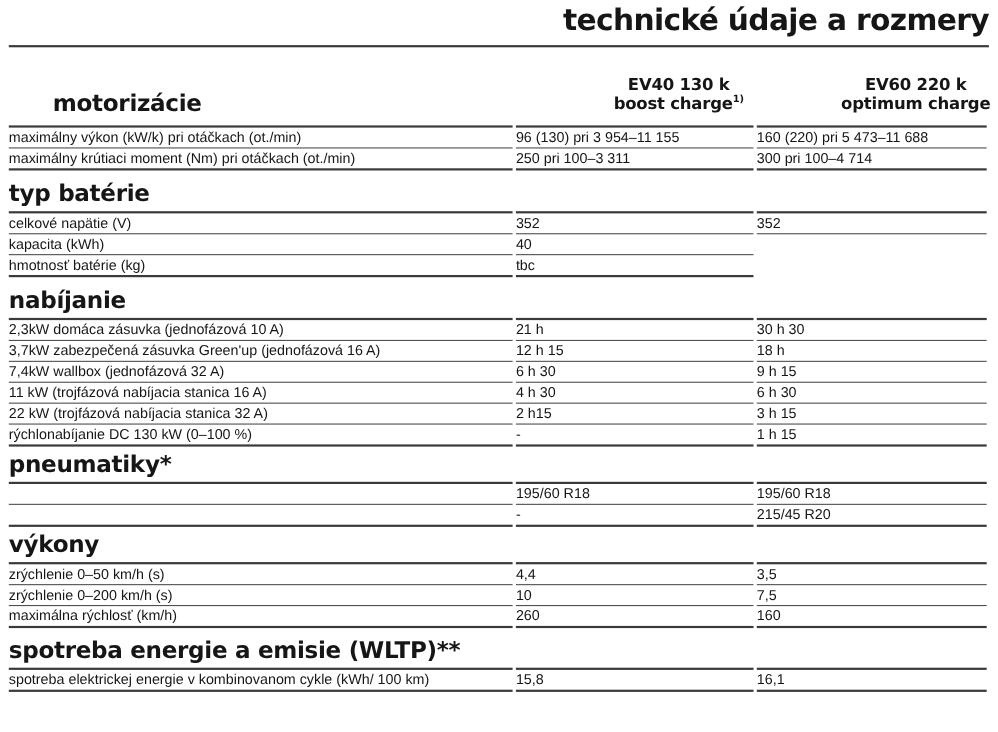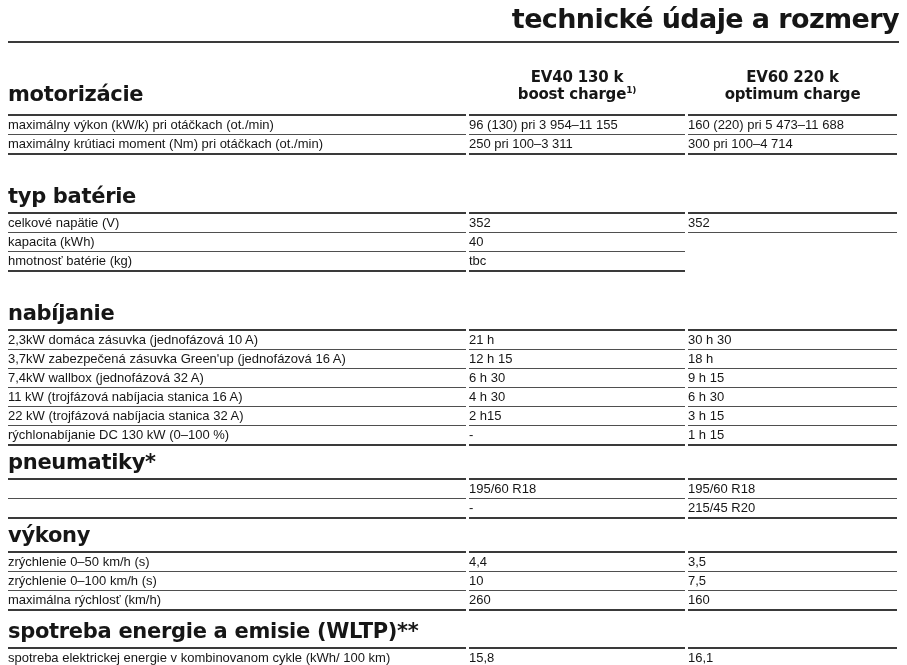--- a/index.html
+++ b/index.html
@@ -33,20 +33,21 @@
   .grid3 {
     display: grid;
     grid-template-columns: 458px 216px 209px;
     column-gap: 3px;
   }
 
   
   .header-grid {
     margin-top: 26px;
     align-items: end;
+    margin-left: 40px;
   }
   .colhead {
     text-align: center;
     font-weight: bold;
     font-size: 15px;
     line-height: 17px;
     padding-bottom: 5px;
     font-family: "DejaVu Sans", sans-serif;
     letter-spacing: -0.2px;
   }
@@ -74,21 +75,21 @@
   }
   .spec-table .row:first-child > div { border-top: 2px solid #3a3a3a; }
   .spec-table .row:last-child  > div { border-bottom: 2px solid #3a3a3a; }
   .cell-label { text-align: left; }
   .cell-val   { }
 
   .first-table { margin-top: 6px; }
 
   
   .section .spec-table { margin-top: 4px; }
-  .section-a { margin-top: 29px; }  
+  .section-a { margin-top: 9px; }  
   .section-b { margin-top: 4px; }  
   .section-c { margin-top: 8px; }   
 </style>
 </head>
 <body>
 
 <div class="page">
 
   <h1 class="doc-title">technické údaje a rozmery</h1>
   <div class="title-rule"></div>
@@ -191,21 +192,21 @@
 
   <div class="section section-b">
     <h2 class="section-title">výkony</h2>
     <div class="spec-table">
         <div class="row grid3">
     <div class="cell-label">zrýchlenie 0–50 km/h (s)</div>
     <div class="cell-val">4,4</div>
     <div class="cell-val">3,5</div>
   </div>
         <div class="row grid3">
-    <div class="cell-label">zrýchlenie 0–100 km/h (s)</div>
+    <div class="cell-label">zrýchlenie 0–200 km/h (s)</div>
     <div class="cell-val">10</div>
     <div class="cell-val">7,5</div>
   </div>
         <div class="row grid3">
     <div class="cell-label">maximálna rýchlosť (km/h)</div>
     <div class="cell-val">260</div>
     <div class="cell-val">160</div>
   </div>
       </div>
   </div>

